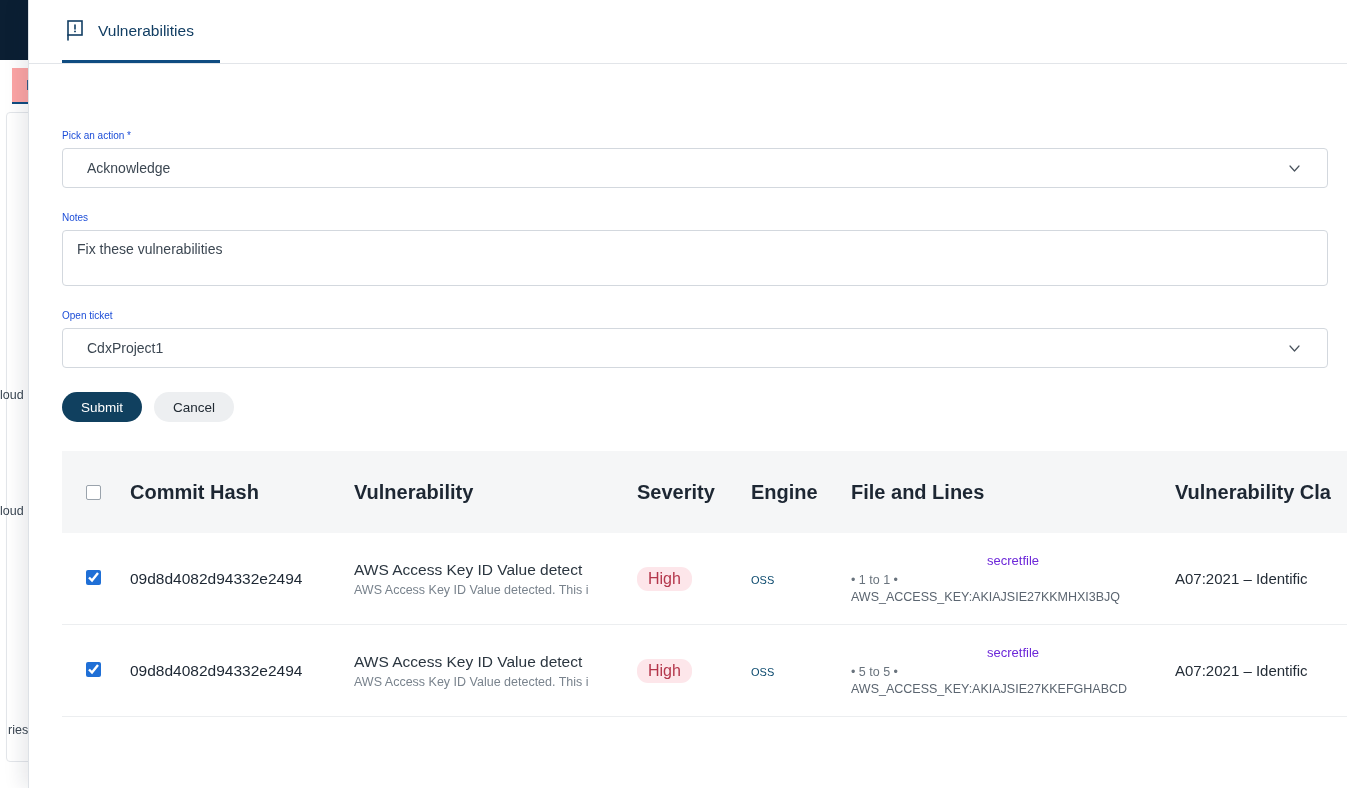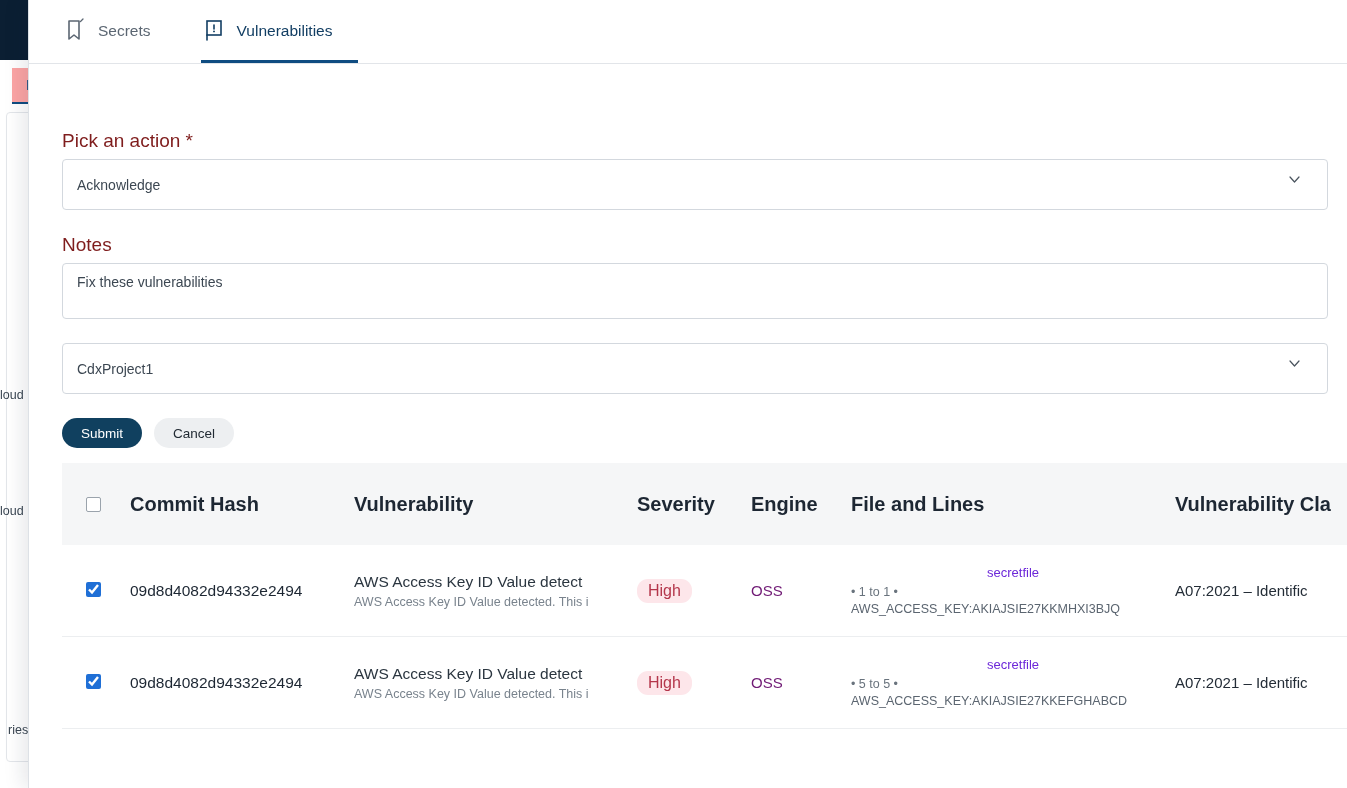--- a/index.html
+++ b/index.html
@@ -99,35 +99,35 @@
   }
   .tab.active { border-bottom-color: #0f4c81; }
   .tab.active .tab-label { color: #123e63; }
   .tab-icon { width: 22px; height: 24px; display: block; }
 
   
   .form-body { padding: 0 33px; }
   .spacer-top { height: 66px; }
 
   .field-label {
-    font-size: 19px;
-    color: #7f1d1d;
+    font-size: 10px;
+    color: #1d4ed8;
     margin-bottom: 7px;
   }
 
   .select-wrap { position: relative; margin-bottom: 24px; }
   .select-box {
     width: 1266px;
-    height: 51px;
+    height: 40px;
     border: 1px solid #d3d8de;
     border-radius: 4px;
     background: #fff;
     display: flex;
     align-items: center;
-    padding: 0 14px;
+    padding: 0 24px;
     font-size: 14px;
     color: #3c4752;
   }
   .chev {
     position: absolute;
     right: 14px; top: 12px;
     width: 11px; height: 11px;
     pointer-events: none;
   }
   textarea.notes {
@@ -138,21 +138,21 @@
     padding: 9px 14px;
     font-size: 14px;
     color: #3c4752;
     font-family: "Liberation Sans", sans-serif;
     resize: none;
     outline: none;
     margin-bottom: 24px;
     display: block;
     line-height: 1.35;
   }
-  .btn-row { display: flex; gap: 12px; margin-bottom: 15px; }
+  .btn-row { display: flex; gap: 12px; margin-bottom: 29px; }
   .btn {
     border: none;
     border-radius: 16px;
     font-size: 13.5px;
     height: 30px;
     padding: 0 19px;
     cursor: pointer;
     font-family: "Liberation Sans", sans-serif;
   }
   .btn-primary { background: #10405f; color: #ffffff; }
@@ -196,21 +196,21 @@
   .vuln-title { font-size: 15.5px; color: #2b3640; margin-bottom: 4px; }
   .vuln-sub { font-size: 12.5px; color: #79838d; }
   .sev-badge {
     display: inline-block;
     background: #fde6ea;
     color: #b4364b;
     border-radius: 11px;
     font-size: 16px;
     padding: 3px 11px;
   }
-  .engine { font-size: 15px; color: #701a75; margin-top: 24px; }
+  .engine { font-size: 11px; color: #0c4a6e; margin-top: 24px; }
   .file-name { font-size: 13px; color: #6d28d9; margin-bottom: 5px; text-align: center; }
   .file-lines { font-size: 12.5px; color: #69737d; margin-bottom: 3px; }
   .file-secret { font-size: 12.5px; color: #5b6570; word-break: break-all; }
   .vclass { font-size: 15px; color: #242d37; white-space: nowrap; }
 
   input[type="checkbox"] {
     width: 15px; height: 15px;
     margin: 0;
     accent-color: #1f6fd6;
     cursor: pointer;
@@ -234,29 +234,20 @@
   </div>
   <div class="bg-card"></div>
   <div class="bg-text" style="left:0px; top:388px;">loud</div>
   <div class="bg-text" style="left:0px; top:504px;">loud</div>
   <div class="bg-text" style="left:8px; top:723px;">ries</div>
 </div>
 
 <div class="modal">
 
   <div class="tabs">
-    <div class="tab">
-      <span class="tab-icon">
-        <svg width="22" height="24" viewBox="0 0 22 24" fill="none">
-          <path d="M5 3 H15 V21 L10 17 L5 21 Z" stroke="#5b6672" stroke-width="1.6" fill="none" stroke-linejoin="round"></path>
-          <path d="M16.5 3.5 L19 1" stroke="#5b6672" stroke-width="1.3" stroke-linecap="round"></path>
-        </svg>
-      </span>
-      <span class="tab-label">Secrets</span>
-    </div>
     <div class="tab active">
       <span class="tab-icon">
         <svg width="22" height="24" viewBox="0 0 22 24" fill="none">
           <rect x="4" y="3" width="14" height="14" stroke="#123e63" stroke-width="1.6" fill="none"></rect>
           <path d="M4 17 V22" stroke="#123e63" stroke-width="1.6" stroke-linecap="round"></path>
           <path d="M11 7 V11" stroke="#123e63" stroke-width="1.6" stroke-linecap="round"></path>
           <circle cx="11" cy="13.4" r="0.95" fill="#123e63"></circle>
         </svg>
       </span>
       <span class="tab-label">Vulnerabilities</span>
@@ -274,20 +265,21 @@
       <span class="chev">
         <svg width="11" height="11" viewBox="0 0 11 11">
             <path d="M1 3 L5.5 8 L10 3" stroke="#4a545e" stroke-width="1.2" fill="none" stroke-linecap="round" stroke-linejoin="round"></path>
           </svg>
       </span>
     </div>
 
     <div class="field-label">Notes</div>
     <textarea class="notes" style="">Fix these vulnerabilities</textarea>
 
+    <div class="field-label">Open ticket</div>
     <div class="select-wrap">
       <div class="select-box">
         <span>CdxProject1</span>
       </div>
       <span class="chev">
         <svg width="11" height="11" viewBox="0 0 11 11">
             <path d="M1 3 L5.5 8 L10 3" stroke="#4a545e" stroke-width="1.2" fill="none" stroke-linecap="round" stroke-linejoin="round"></path>
           </svg>
       </span>
     </div>

